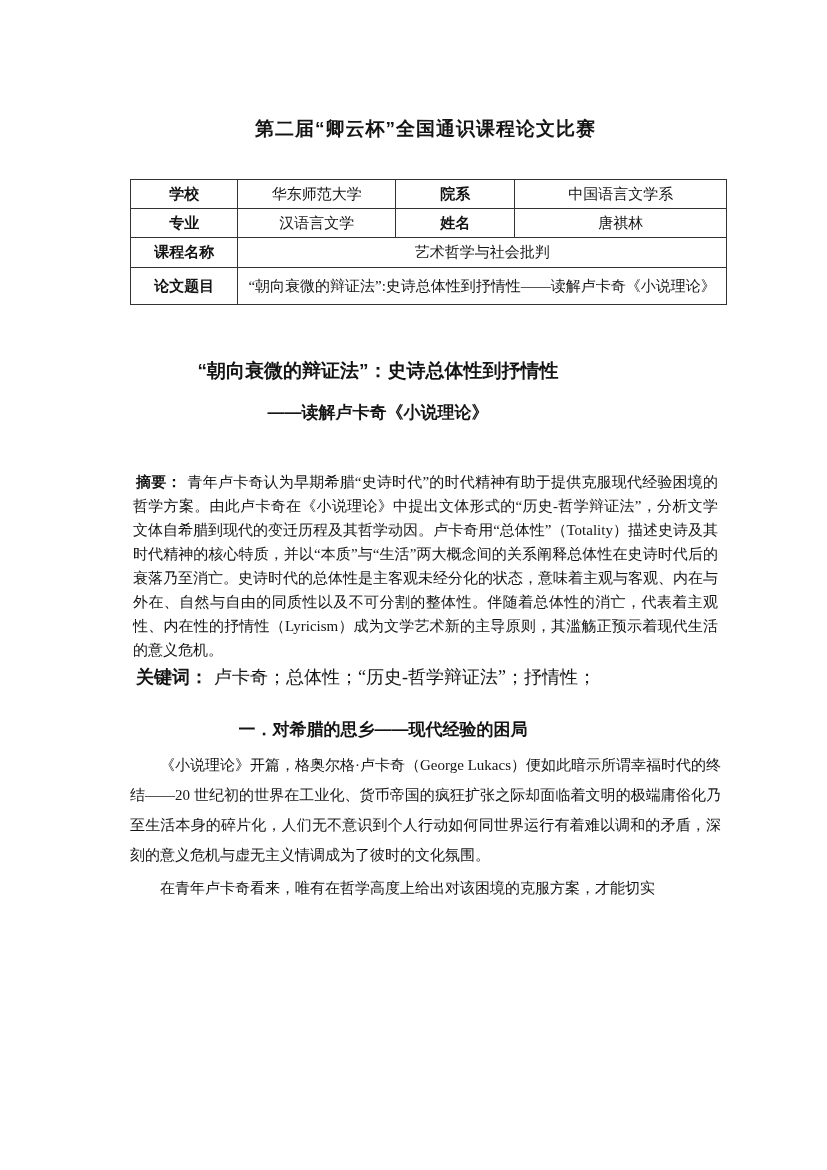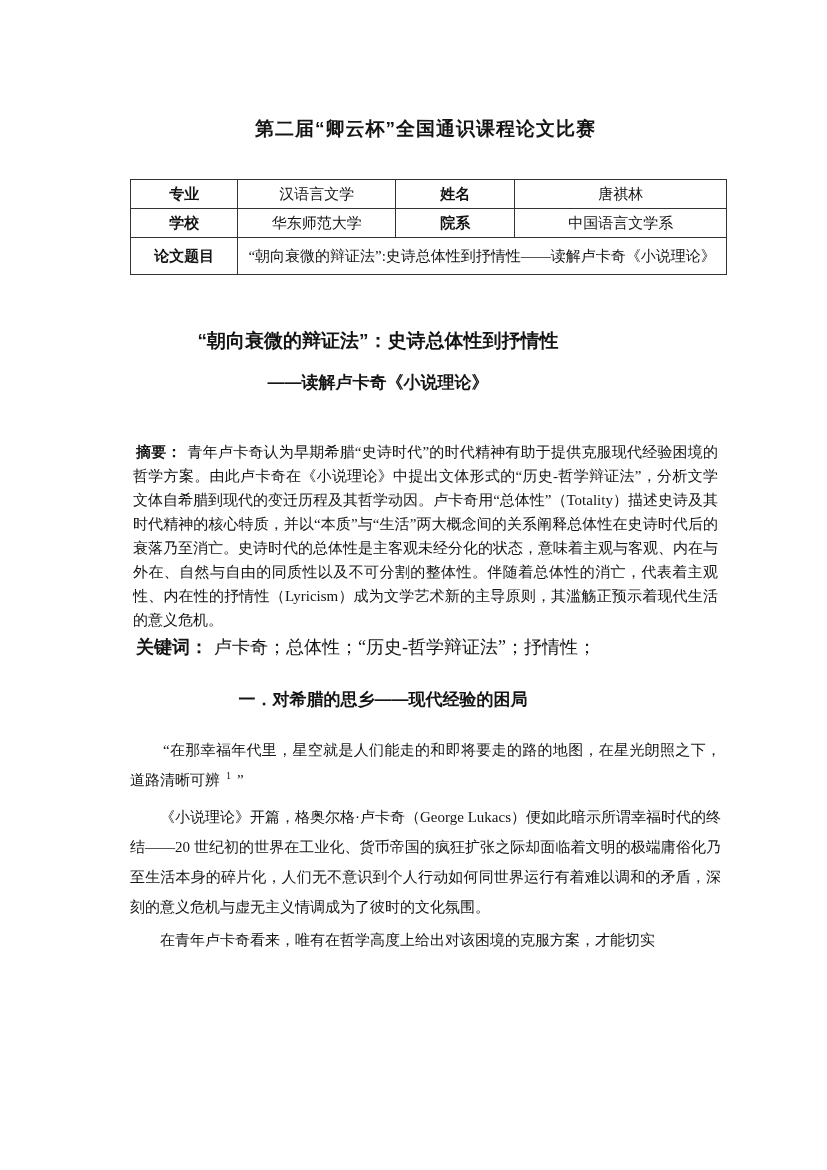--- a/index.html
+++ b/index.html
@@ -117,47 +117,50 @@
 
     <table class="info-table">
       <colgroup>
         <col style="width:18%">
         <col style="width:26.5%">
         <col style="width:20%">
         <col style="width:35.5%">
       </colgroup>
       <tbody>
         <tr class="r-normal">
+          <td class="lab">学校</td>
+          <td class="val">华东师范大学</td>
+          <td class="lab">院系</td>
+          <td class="val">中国语言文学系</td>
+        </tr>
+        <tr class="r-normal">
           <td class="lab">专业</td>
           <td class="val">汉语言文学</td>
           <td class="lab">姓名</td>
           <td class="val">唐祺林</td>
         </tr>
-        <tr class="r-normal">
-          <td class="lab">学校</td>
-          <td class="val">华东师范大学</td>
-          <td class="lab">院系</td>
-          <td class="val">中国语言文学系</td>
+        <tr class="r-course">
+          <td class="lab">课程名称</td>
+          <td class="val" colspan="3">艺术哲学与社会批判</td>
         </tr>
         <tr class="r-thesis">
           <td class="lab">论文题目</td>
           <td class="val thesis-val" colspan="3">“朝向衰微的辩证法”:史诗总体性到抒情性——读解卢卡奇《小说理论》</td>
         </tr>
       </tbody>
     </table>
 
     <div class="main-title">“朝向衰微的辩证法”：史诗总体性到抒情性</div>
     <div class="sub-title">——读解卢卡奇《小说理论》</div>
 
     <div class="abstract-block">
       <p><span class="blabel">摘要：</span><span>青年卢卡奇认为早期希腊“史诗时代”的时代精神有助于提供克服现代经验困境的哲学方案。由此卢卡奇在《小说理论》中提出文体形式的“历史-哲学辩证法”，分析文学文体自希腊到现代的变迁历程及其哲学动因。卢卡奇用“总体性”（Totality）描述史诗及其时代精神的核心特质，并以“本质”与“生活”两大概念间的关系阐释总体性在史诗时代后的衰落乃至消亡。史诗时代的总体性是主客观未经分化的状态，意味着主观与客观、内在与外在、自然与自由的同质性以及不可分割的整体性。伴随着总体性的消亡，代表着主观性、内在性的抒情性（Lyricism）成为文学艺术新的主导原则，其滥觞正预示着现代生活的意义危机。</span></p>
       <p class="keywords-line"><span class="blabel">关键词：</span><span>卢卡奇；总体性；“历史-哲学辩证法”；抒情性；</span></p>
     </div>
 
     <div class="section-heading">一．对希腊的思乡——现代经验的困局</div>
 
-    <p class="body-para quote"><span>“在那幸福年代里，星空就是人们能走的和即将要走的路的地图，在星光朗照之下，道路清晰可辨</span><sup class="fn">1</sup><span>”</span></p>
 
     <p class="body-para para1">《小说理论》开篇，格奥尔格·卢卡奇（George Lukacs）便如此暗示所谓幸福时代的终结——20 世纪初的世界在工业化、货币帝国的疯狂扩张之际却面临着文明的极端庸俗化乃至生活本身的碎片化，人们无不意识到个人行动如何同世界运行有着难以调和的矛盾，深刻的意义危机与虚无主义情调成为了彼时的文化氛围。</p>
     <p class="body-para">在青年卢卡奇看来，唯有在哲学高度上给出对该困境的克服方案，才能切实</p>
 
   </div>
 </div>
 
 </body></html>

